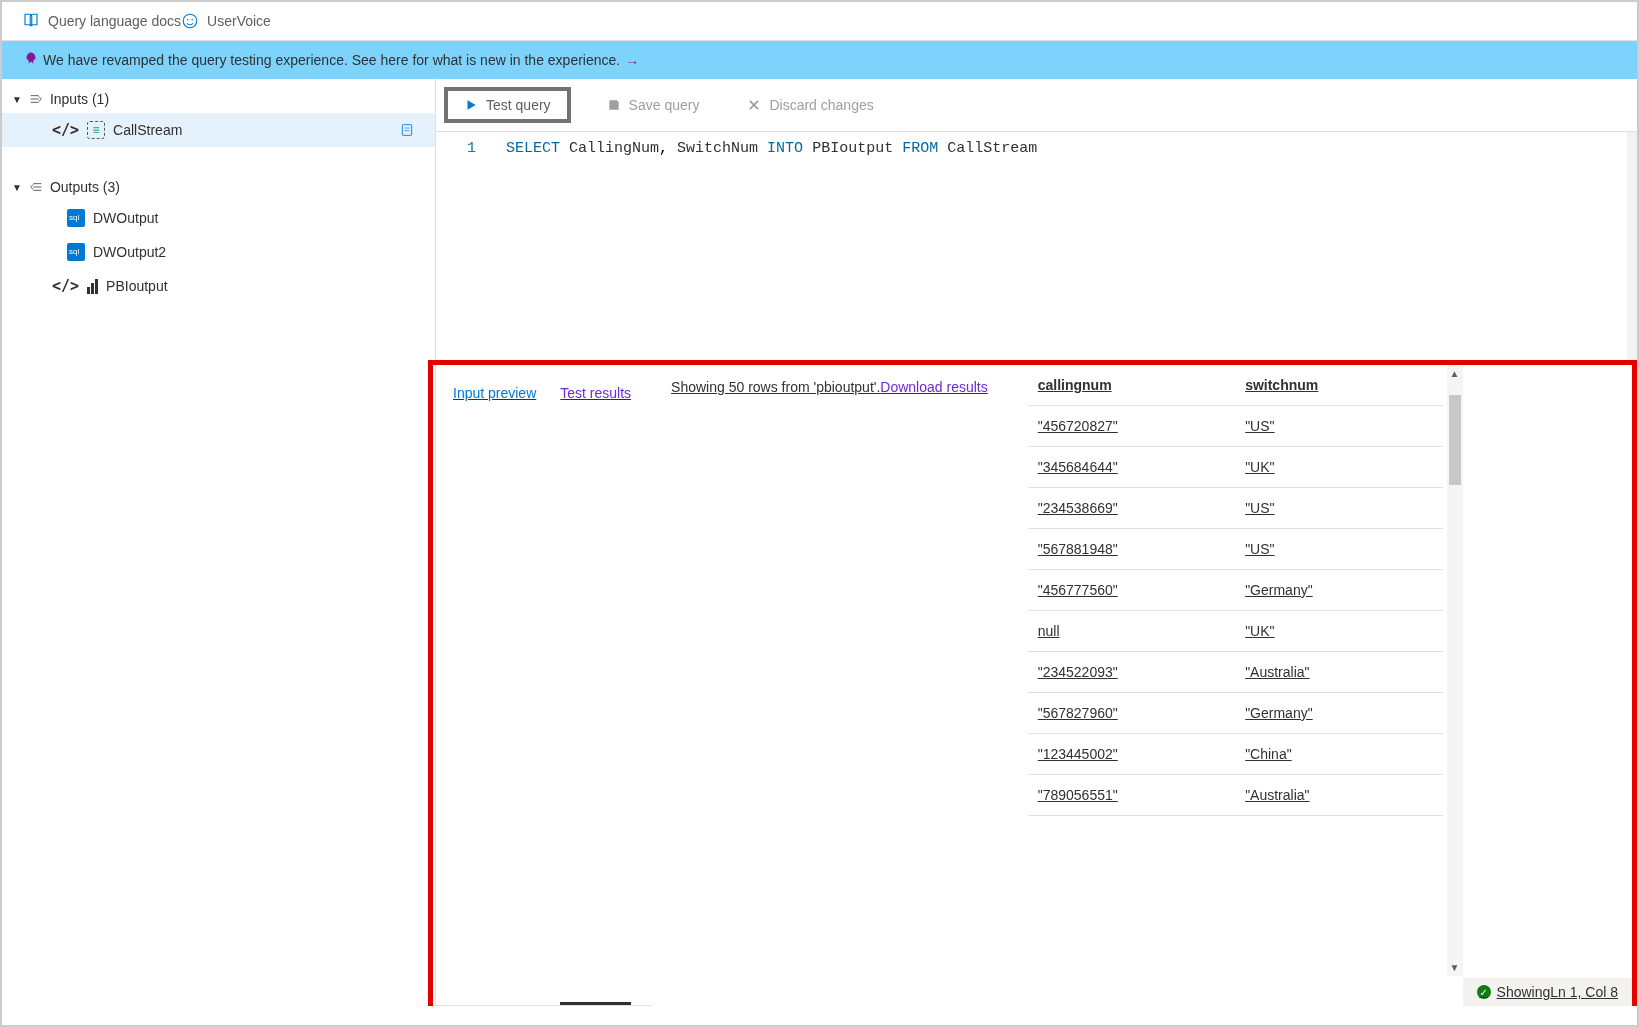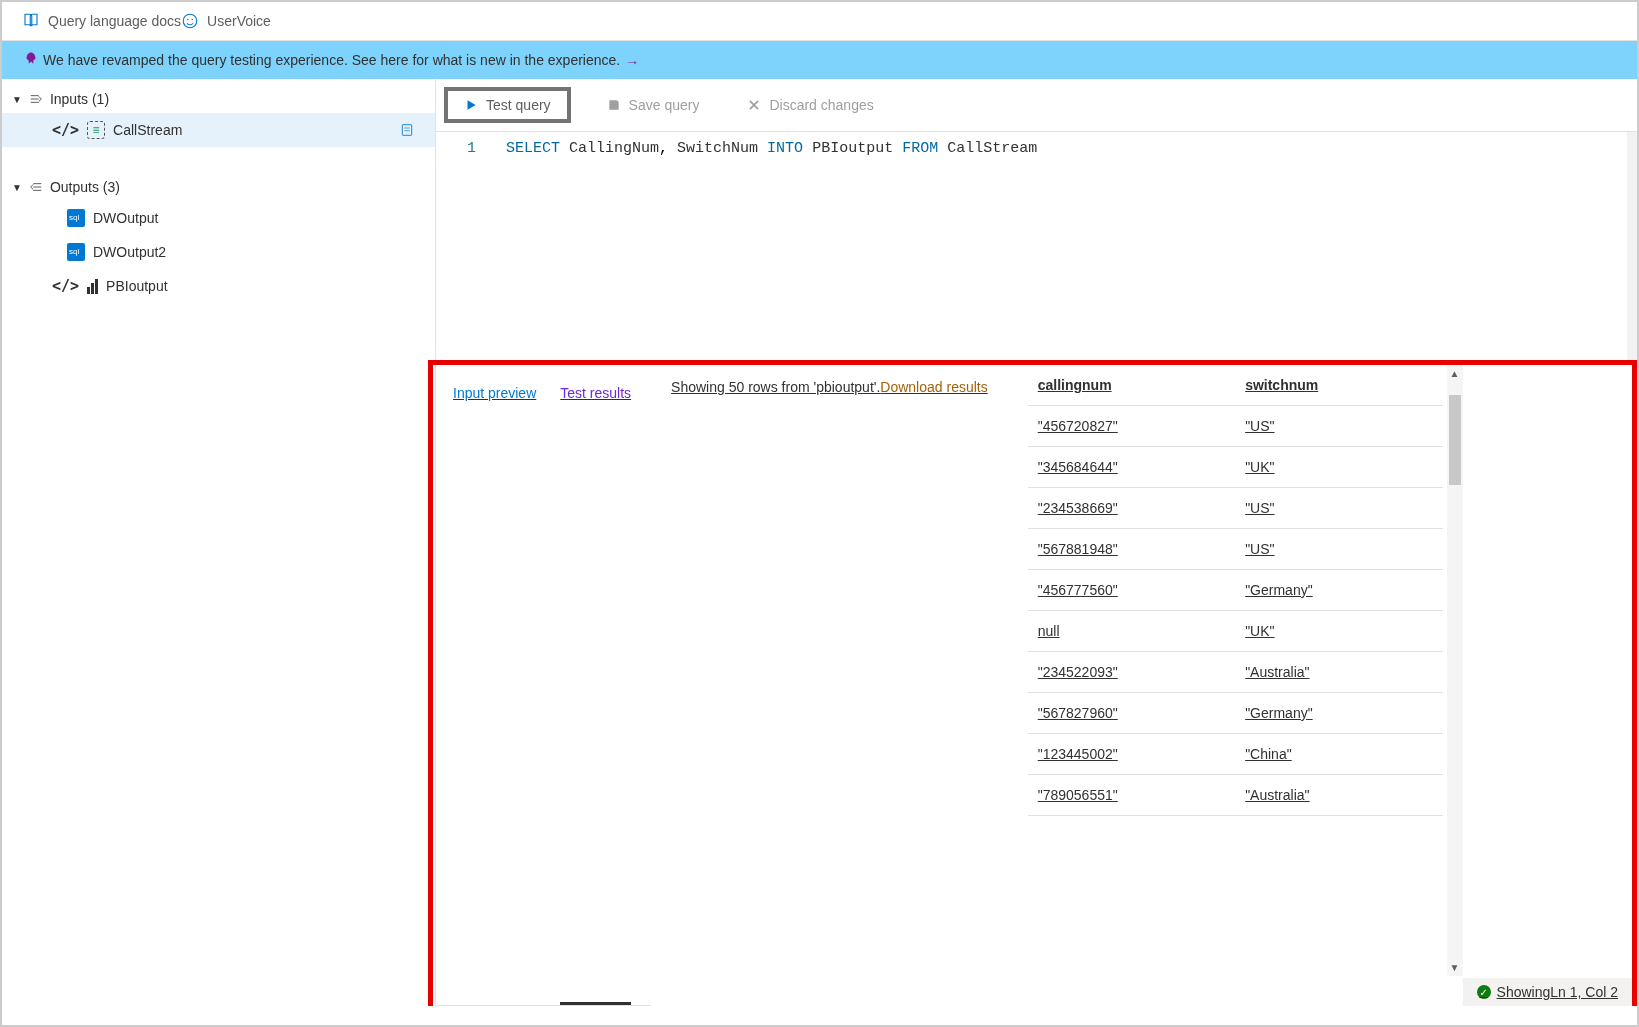--- a/index.html
+++ b/index.html
@@ -202,21 +202,21 @@
     }
     .tab.inactive { color: #0078d4; }
     .tab.active { border-bottom: 3px solid #323130; font-weight: 400; }
 
     .results-header {
       display: flex;
       justify-content: space-between;
       align-items: flex-start;
       padding: 14px 20px 10px 20px;
     }
-    .download-link { color: #a16207; cursor: pointer; }
+    .download-link { color: #6d28d9; cursor: pointer; }
 
     .results-table-wrap {
       flex: 1;
       overflow-y: auto;
       padding: 0 0 0 10px;
       position: relative;
     }
     .results-table {
       width: calc(100% - 30px);
       border-collapse: collapse;
@@ -455,18 +455,18 @@
           <div class="thumb"></div>
           <span class="arr down">▼</span>
         </div>
       </div>
 
       <div class="status-bar">
         <div class="status-left">
           <span class="success-icon">✓</span>
           <span>Showing</span>
         </div>
-        <span>Ln 1, Col 2</span>
+        <span>Ln 1, Col 8</span>
       </div>
     </div>
 
   </div>
 </div>
 
 </body></html>

